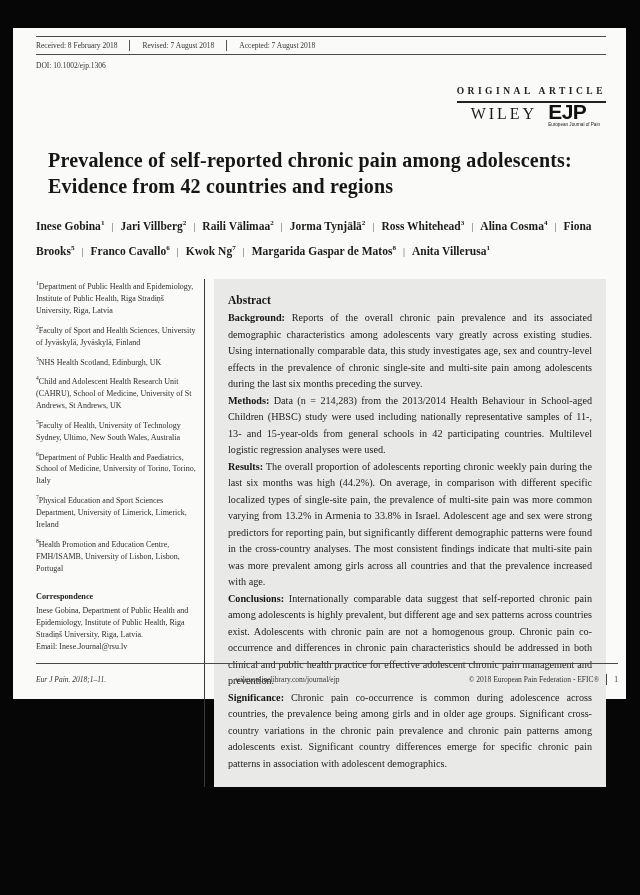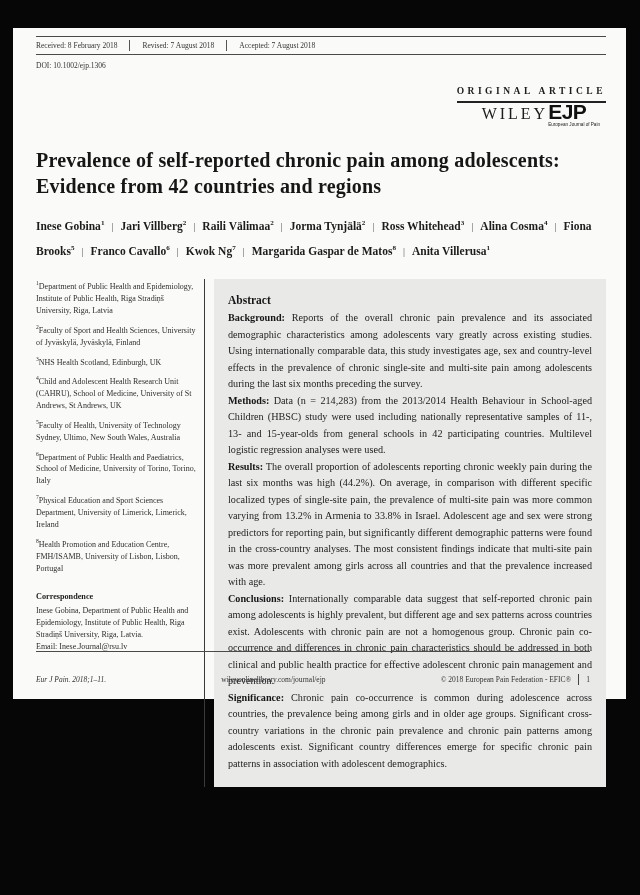--- a/index.html
+++ b/index.html
@@ -37,42 +37,42 @@
     display:flex;justify-content:space-between;align-items:flex-end;
     margin-top:16px;
     flex-direction:column;
   }
   .article-type{
     font-size:9.5px;font-weight:bold;letter-spacing:3.5px;
     color:#1c1c1c;
     border-bottom:2px solid #222;
     padding-bottom:5px;
   }
-  .logo{display:flex;align-items:baseline;gap:0;margin-right:6px;}
+  .logo{display:flex;align-items:baseline;gap:11px;margin-right:6px;}
   .wiley{
     font-family:"Liberation Serif",serif;
     font-size:16px;letter-spacing:3px;color:#1c1c1c;
   }
   .ejp-wrap{display:inline-block;text-align:left;}
   .ejp{
     display:block;
     font-family:"Liberation Sans",sans-serif;
     font-weight:bold;font-size:21px;line-height:18px;color:#111;
     letter-spacing:-0.5px;
   }
   .ejp-sub{
     display:block;
     font-family:"Liberation Sans",sans-serif;
     font-size:4.6px;color:#222;
     margin-top:1px;text-align:right;
   }
   
   .title{
     font-size:20px;line-height:1.3;font-weight:bold;color:#161616;
-    margin:20px 0 0 0;
+    margin:20px 0 0 12px;
     letter-spacing:0.2px;
   }
   
   .authors{
     margin-top:15px;
     font-size:11.5px;font-weight:bold;color:#1c1c1c;
     line-height:2.15;
   }
   .authors .sep{font-weight:normal;color:#555;margin:0 7px;font-size:10px;}
   .authors sup{font-size:0.62em;}
@@ -93,23 +93,23 @@
     padding:12px 14px 14px 14px;
     font-size:10.2px;line-height:1.62;
     text-align:justify;color:#222;
     align-self:flex-start;
   }
   .abstract-head{font-size:11.5px;font-weight:bold;color:#161616;text-align:left;}
   .abstract p{margin:0;}
   .abstract b{color:#161616;margin-top:26px;}
   
   .footer{
-    position:absolute;left:23px;right:36px;bottom:14px;
+    position:absolute;left:23px;right:8px;bottom:14px;
     border-top:1px solid #4a4a4a;
-    padding-top:22px;
+    padding-top:10px;
     display:flex;justify-content:space-between;align-items:center;
     font-size:7.5px;color:#333;
   }
   .footer .cite{font-style:italic;}
   .footer .right{display:flex;align-items:center;}
   .pagesep{display:inline-block;width:1px;height:11px;background:#444;margin:0 7px;}
 </style>
 </head>
 <body>
 

